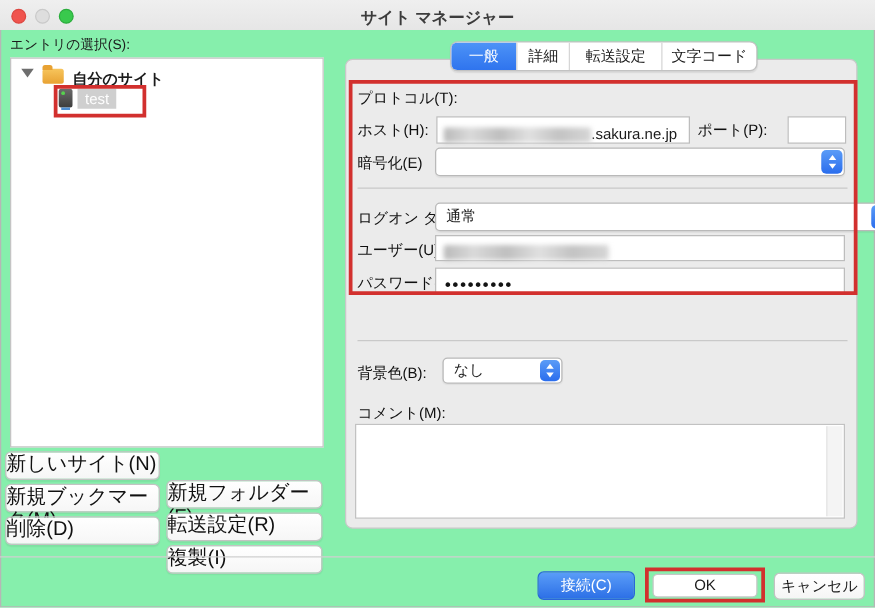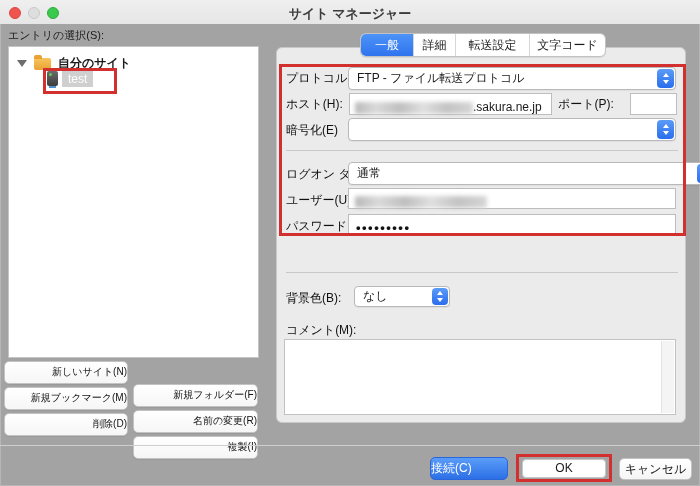--- a/index.html
+++ b/index.html
@@ -1,35 +1,35 @@
 <!DOCTYPE html>
 <html><head>
 <meta charset="utf-8">
 <style>
   * { margin:0; padding:0; box-sizing:border-box; }
   html,body { width:700px; height:486px; }
   body { font-family:"Liberation Sans", sans-serif; font-size:12px; color:#1b1b1b; }
-  .dialog { position:relative; width:700px; height:486px; background:#a3a3a3; overflow:hidden;
+  .dialog { position:relative; width:700px; height:486px; background:#86efac; overflow:hidden;
             box-shadow:inset 0 0 0 1px #b6b6b6; }
 
   
   .titlebar { position:absolute; top:0; left:0; width:700px; height:24px;
               background:linear-gradient(#efefef,#e6e6e6); }
   .title { position:absolute; top:5px; left:0; width:100%; text-align:center;
            font-size:13px; font-weight:700; color:#3c3c3c; }
   .light { position:absolute; top:7px; width:12px; height:12px; border-radius:50%; }
   .light.red   { left:9px;  background:#f0544e; border:1px solid #dd4741; }
   .light.grey  { left:28px; background:#dedede; border:1px solid #c9c9c9; }
   .light.green { left:47px; background:#39c94d; border:1px solid #2aad3c; }
 
   
   .entry-label { position:absolute; left:8px; top:28px; font-size:11px; }
   .treebox { position:absolute; left:8px; top:46px; width:251px; height:312px;
              background:#fff; border:1px solid #c4c4c4; }
-  .tree-row1 { position:absolute; left:17px; top:55px; display:flex; align-items:center; }
+  .tree-row1 { position:absolute; left:17px; top:55px; display:flex; align-items:flex-start; }
   .disclosure { width:0; height:0; border-left:5px solid transparent; border-right:5px solid transparent;
                 border-top:7px solid #6e6e6e; margin-right:7px; }
   .folder { width:17px; height:12px; background:linear-gradient(#f7c55c,#e8a233); border-radius:2px;
             position:relative; margin-right:7px; }
   .folder:before { content:""; position:absolute; top:-3px; left:0; width:8px; height:4px;
                    background:#e8a233; border-radius:2px 2px 0 0; }
   .root-label { font-weight:700; font-size:12px; }
   .tree-row2 { position:absolute; left:47px; top:71px; display:flex; align-items:flex-start; height:17px; }
   .server-ic { width:11px; height:15px; margin-right:4px; position:relative;
                background:linear-gradient(#6b6b6b,#3d3d3d); border-radius:2px; }
@@ -40,22 +40,22 @@
   .sel-bg { background:#cfcfcf; color:#fdfdfd; padding:1px 6px; font-size:12px; }
 
   
   .ann { position:absolute; border:3px solid #d2302e; background:transparent; }
   .ann-site { left:43px; top:68px; width:74px; height:26px; }
   .ann-form { left:279px; top:64px; width:407px; height:172px; }
   .ann-ok   { left:516px; top:454px; width:96px; height:28px; }
 
   
   .mbtn { position:absolute; height:23px; background:linear-gradient(#ffffff,#f6f6f6);
-          border:1px solid #c3c3c3; border-radius:5px; text-align:right; line-height:19px;
-          font-size:10px; color:#111; box-shadow:0 1px 1px rgba(0,0,0,.06); }
+          border:1px solid #c3c3c3; border-radius:5px; text-align:left; line-height:19px;
+          font-size:16px; color:#111; box-shadow:0 1px 1px rgba(0,0,0,.06); }
   .b-r1 { top:361px; } .b-r2 { top:387px; } .b-r3 { top:413px; }
   .b-c1 { left:4px; width:124px; } .b-c2 { left:133px; width:125px;margin-top:23px; }
 
   
   .panel { position:absolute; left:276px; top:47px; width:410px; height:376px;
            border:1px solid #c8c8c8; border-radius:6px; background:#ebebeb; }
   .tabs { position:absolute; left:360px; top:33px; height:24px; display:flex;
           background:#fff; border:1px solid #c2c2c2; border-radius:6px; overflow:hidden;
           box-shadow:0 1px 1px rgba(0,0,0,.08); }
   .tab { height:100%; line-height:22px; text-align:center; font-size:12px; color:#1b1b1b;
@@ -80,21 +80,21 @@
       background:linear-gradient(90deg,#b9b9b9,#dadada 18%,#bfbfbf 38%,#e0e0e0 58%,#c3c3c3 78%,#d6d6d6); }
   .divider { position:absolute; height:1px; background:#c9c9c9; }
   .dots { font-size:13px; font-weight:700; letter-spacing:1.5px; color:#141414; line-height:1; }
   .comment-area { position:absolute; left:284px; top:339px; width:392px; height:76px;
                   background:#fff; border:1px solid #c2c2c2; }
   .vscroll { position:absolute; right:1px; top:1px; bottom:1px; width:13px; background:#f4f4f4;
              border-left:1px solid #e3e3e3; }
   .footer-divider { position:absolute; left:0; top:445px; width:700px; height:1px; background:#cfcfcf; }
   .btn-blue { position:absolute; left:430px; top:457px; width:78px; height:23px; border-radius:5px;
               background:linear-gradient(#5a9df8,#2c6fe6); border:1px solid #2a66d9; color:#fff;
-              text-align:left; line-height:21px; font-size:12px; }
+              text-align:center; line-height:21px; font-size:12px; }
   .btn-ok { position:absolute; left:522px; top:459px; width:84px; height:19px; border-radius:4px;
             background:#fff; border:1px solid #c6c6c6; text-align:center; line-height:17px; font-size:12px; }
   .btn-cancel { position:absolute; left:619px; top:458px; width:73px; height:22px; border-radius:5px;
                 background:linear-gradient(#ffffff,#f5f5f5); border:1px solid #c3c3c3;
                 text-align:center; line-height:20px; font-size:12px; }
 </style>
 </head>
 <body>
 
 <div class="dialog">
@@ -115,41 +115,34 @@
     <span class="root-label">自分のサイト</span>
   </div>
   <div class="tree-row2">
     <span class="server-ic"></span>
     <span class="sel-bg">test</span>
   </div>
 
   <div class="mbtn b-r1 b-c1">新しいサイト(N)</div>
   <div class="mbtn b-r1 b-c2">新規フォルダー(F)</div>
   <div class="mbtn b-r2 b-c1">新規ブックマーク(M)</div>
-  <div class="mbtn b-r2 b-c2">名前の変更(R)</div>
+  <div class="mbtn b-r2 b-c2">転送設定(R)</div>
   <div class="mbtn b-r3 b-c1">削除(D)</div>
   <div class="mbtn b-r3 b-c2">複製(I)</div>
 
   <div class="panel"></div>
 
   <div class="tabs">
     <div class="tab t1 sel">一般</div>
     <div class="tab t2">詳細</div>
     <div class="tab t3">転送設定</div>
     <div class="tab t4">文字コード</div>
   </div>
 
   <div class="flabel" style="left:286px;top:70px;">プロトコル(T):</div>
-  <div class="select" style="left:348px;top:67px;width:328px;height:23px;">
-    <span>FTP - ファイル転送プロトコル</span>
-    <span class="stepper">
-      <span class="chev up"></span>
-      <span class="chev down"></span>
-    </span>
-  </div>
 
   <div class="flabel" style="left:286px;top:96px;">ホスト(H):</div>
   <div class="field" style="left:349px;top:93px;width:203px;height:22px;padding-left:5px;">
     <span class="blur-blob" style="width:118px;"></span>
     <span>.sakura.ne.jp</span>
   </div>
   <div class="flabel" style="left:558px;top:96px;">ポート(P):</div>
   <div class="field" style="left:630px;top:93px;width:47px;height:22px;">
     <span></span>
   </div>

